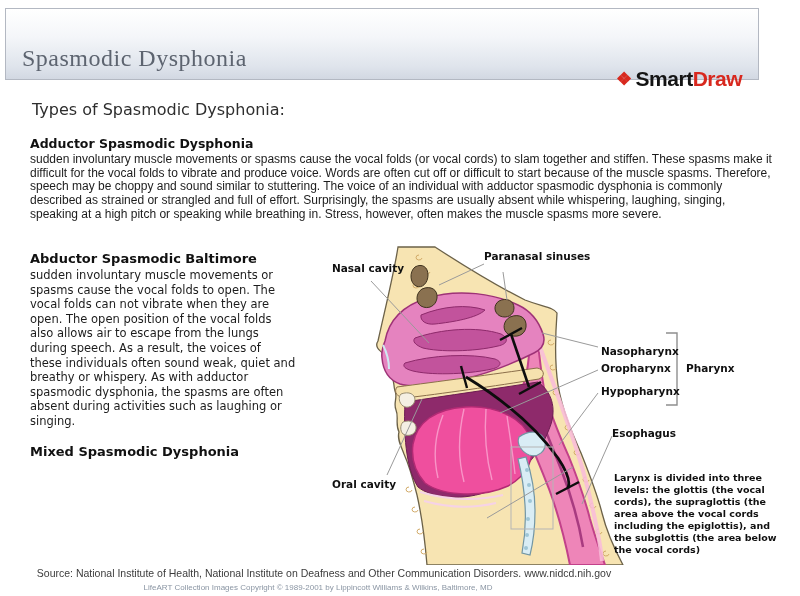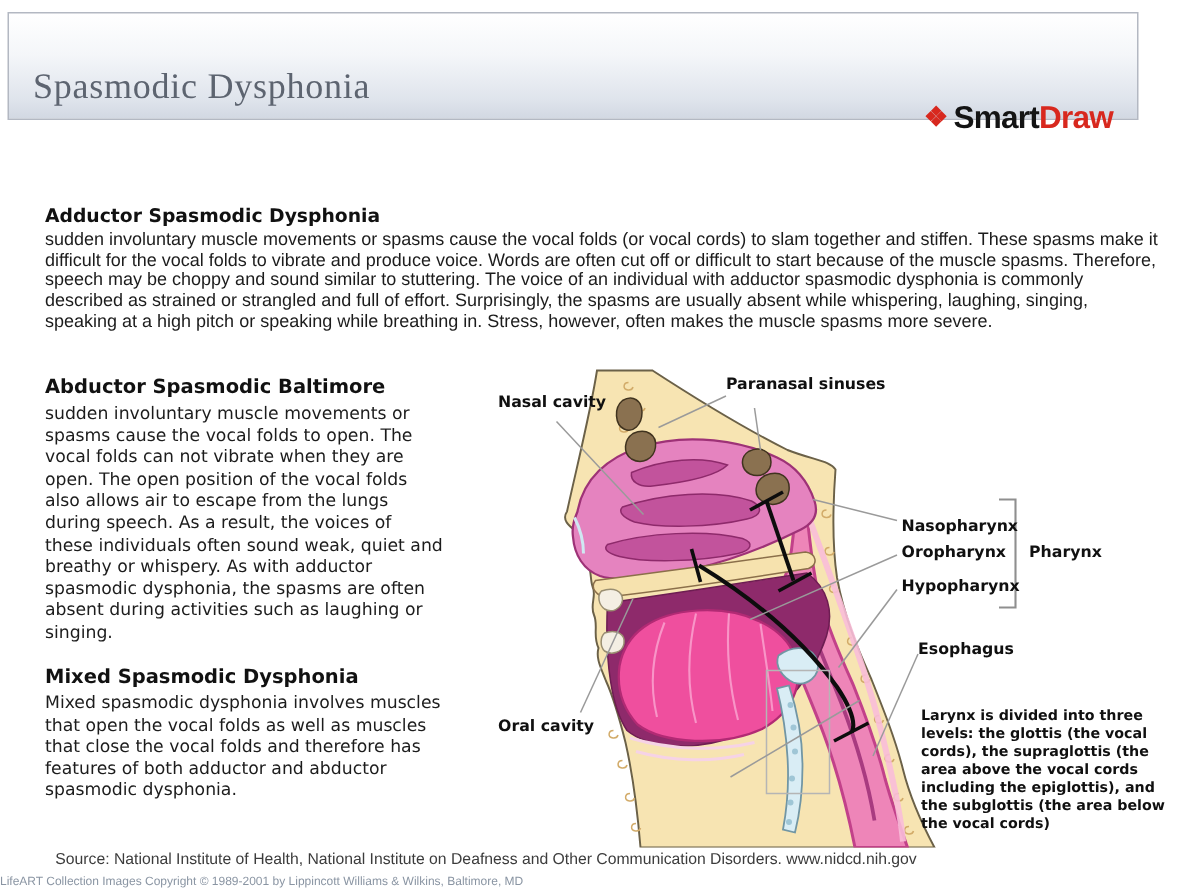--- a/index.html
+++ b/index.html
@@ -43,49 +43,49 @@
   .lbl-pharynx{left:361px;top:117px;}
   .lbl-esophagus{left:287px;top:182px;}
   .lbl-oral{left:7px;top:233px;}
   .lbl-larynx{left:93px;top:259px;width:92px;text-align:center;white-space:normal;line-height:13px;}
   .larynx-note{position:absolute;left:289px;top:227px;width:168px;font-weight:bold;
                font-size:9.5px;line-height:12px;color:#101010;}
 
   
   .footer-source{position:absolute;left:0;top:567px;width:648px;text-align:center;
                  font-family:"Liberation Sans",sans-serif;font-size:10.5px;color:#3c3c3c;}
-  .footer-copy{position:absolute;left:0;top:583px;width:636px;text-align:left;
+  .footer-copy{position:absolute;left:0;top:583px;width:636px;text-align:center;
                font-family:"Liberation Sans",sans-serif;font-size:8px;color:#8a95a3;}
 </style>
 </head>
 <body>
 
 <div class="page">
 
   <div class="header">
     <div class="header-title">Spasmodic Dysphonia</div>
     <div class="logo">
       <span class="diamond">❖</span><span class="smart">Smart</span><span class="draw">Draw</span>
     </div>
   </div>
 
+  <h2 class="page-heading">Types of Spasmodic Dysphonia:</h2>
 
   <div class="sec sec1">
     <h3>Adductor Spasmodic Dysphonia</h3>
     <p>sudden involuntary muscle movements or spasms cause the vocal folds (or vocal cords) to slam together and stiffen. These spasms make it difficult for the vocal folds to vibrate and produce voice. Words are often cut off or difficult to start because of the muscle spasms. Therefore, speech may be choppy and sound similar to stuttering. The voice of an individual with adductor spasmodic dysphonia is commonly described as strained or strangled and full of effort. Surprisingly, the spasms are usually absent while whispering, laughing, singing, speaking at a high pitch or speaking while breathing in. Stress, however, often makes the muscle spasms more severe.</p>
   </div>
 
   <div class="sec sec2">
     <h3>Abductor Spasmodic Baltimore</h3>
     <p>sudden involuntary muscle movements or spasms cause the vocal folds to open. The vocal folds can not vibrate when they are open. The open position of the vocal folds also allows air to escape from the lungs during speech. As a result, the voices of these individuals often sound weak, quiet and breathy or whispery. As with adductor spasmodic dysphonia, the spasms are often absent during activities such as laughing or singing.</p>
   </div>
 
   <div class="sec sec3">
     <h3>Mixed Spasmodic Dysphonia</h3>
-    <p>Mixed spasmodic dysphonia involves muscles that open the vocal folds as well as muscles that close the vocal folds and therefore has features of both adductor and abductor spasmodic dysphonia.</p>
   </div>
 
   <div class="diagram">
     <svg width="475" height="320" viewBox="0 0 475 320">
 
       <path fill="#f7e4b2" stroke="#6b6148" stroke-width="1.3" d="M73,2 C69,28 61,60 53,96 C49,102 55,106 60,110 C66,116 66,122 64,127 C70,132 68,140 70,146
            C73,152 68,158 71,165 C74,172 70,179 74,187 C72,194 76,201 79,209 C84,220 88,234 92,250
            C97,272 100,296 102,320 L298,320 C290,305 282,288 277,268 C272,248 264,228 256,208
            C248,190 238,168 233,140 C230,120 230,95 232,68 C228,62 218,62 200,55 C180,45 150,28 110,2 Z"></path>
 

